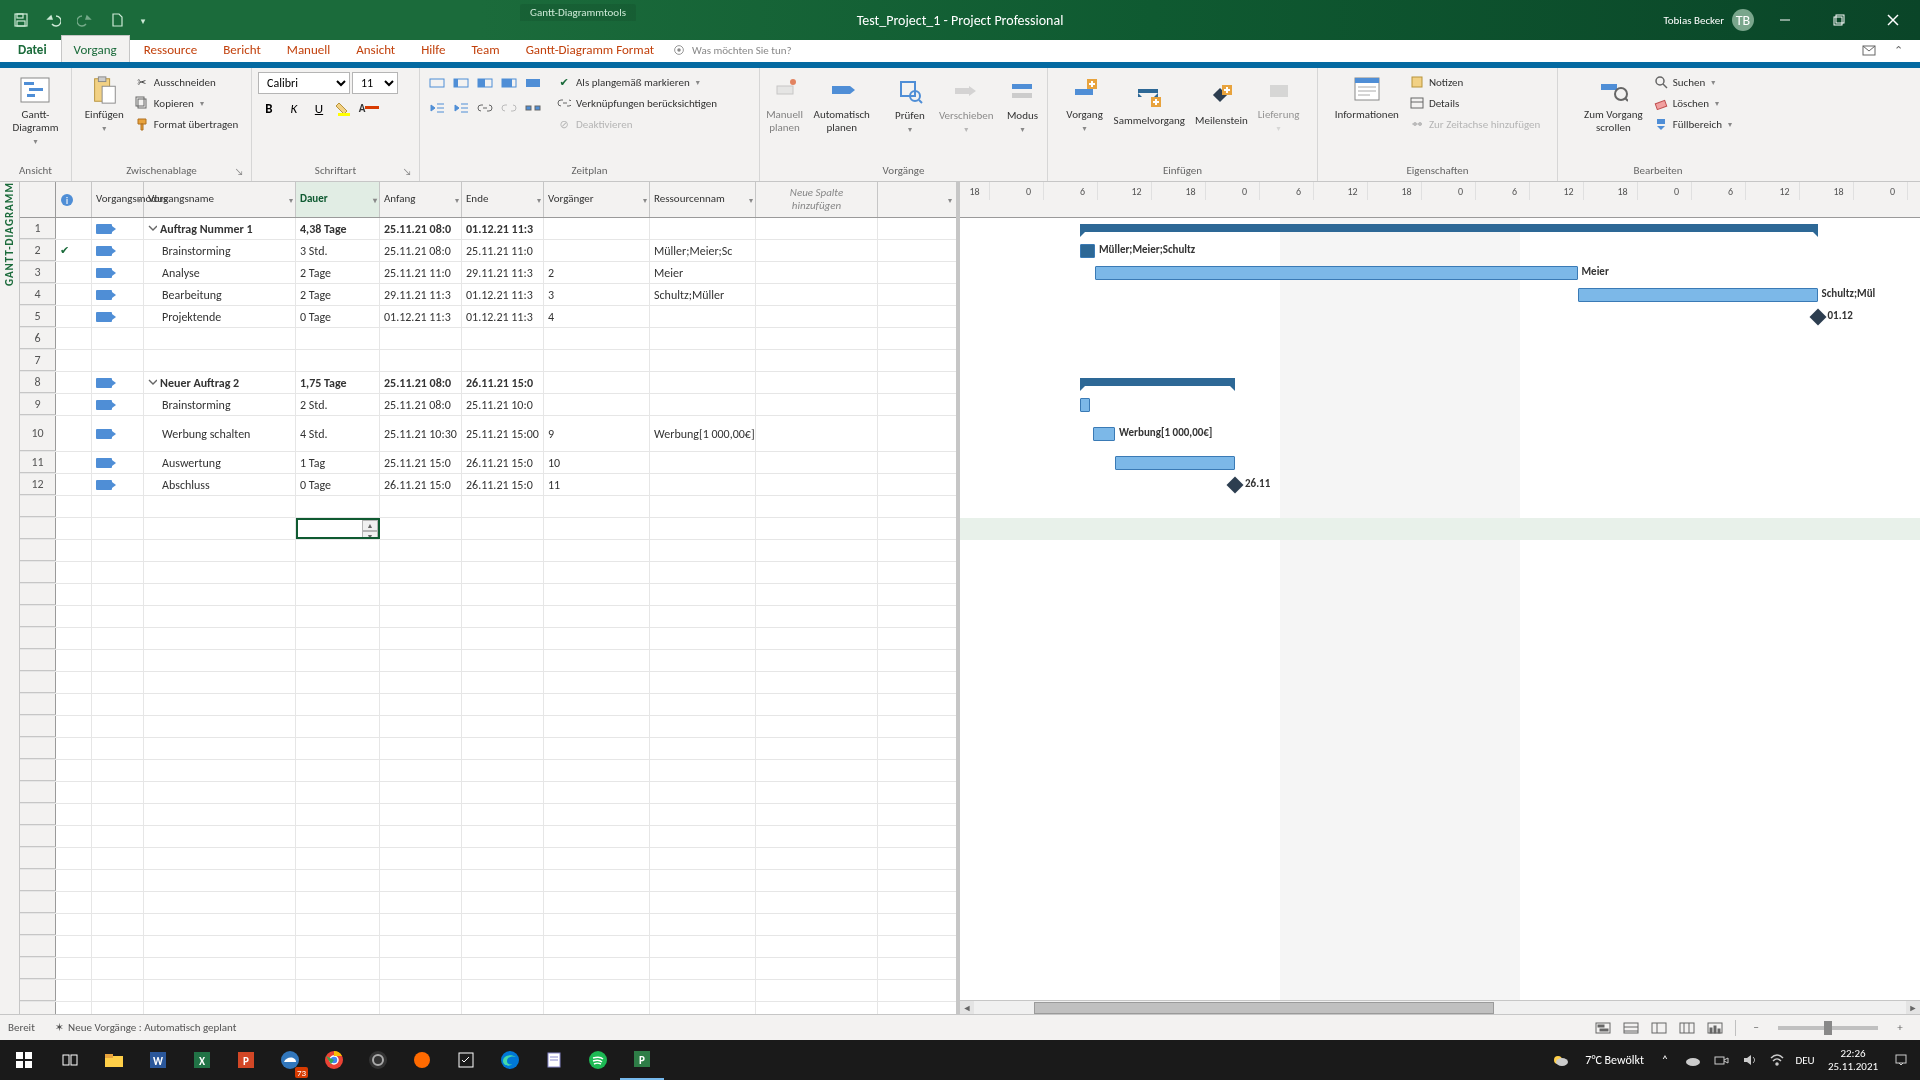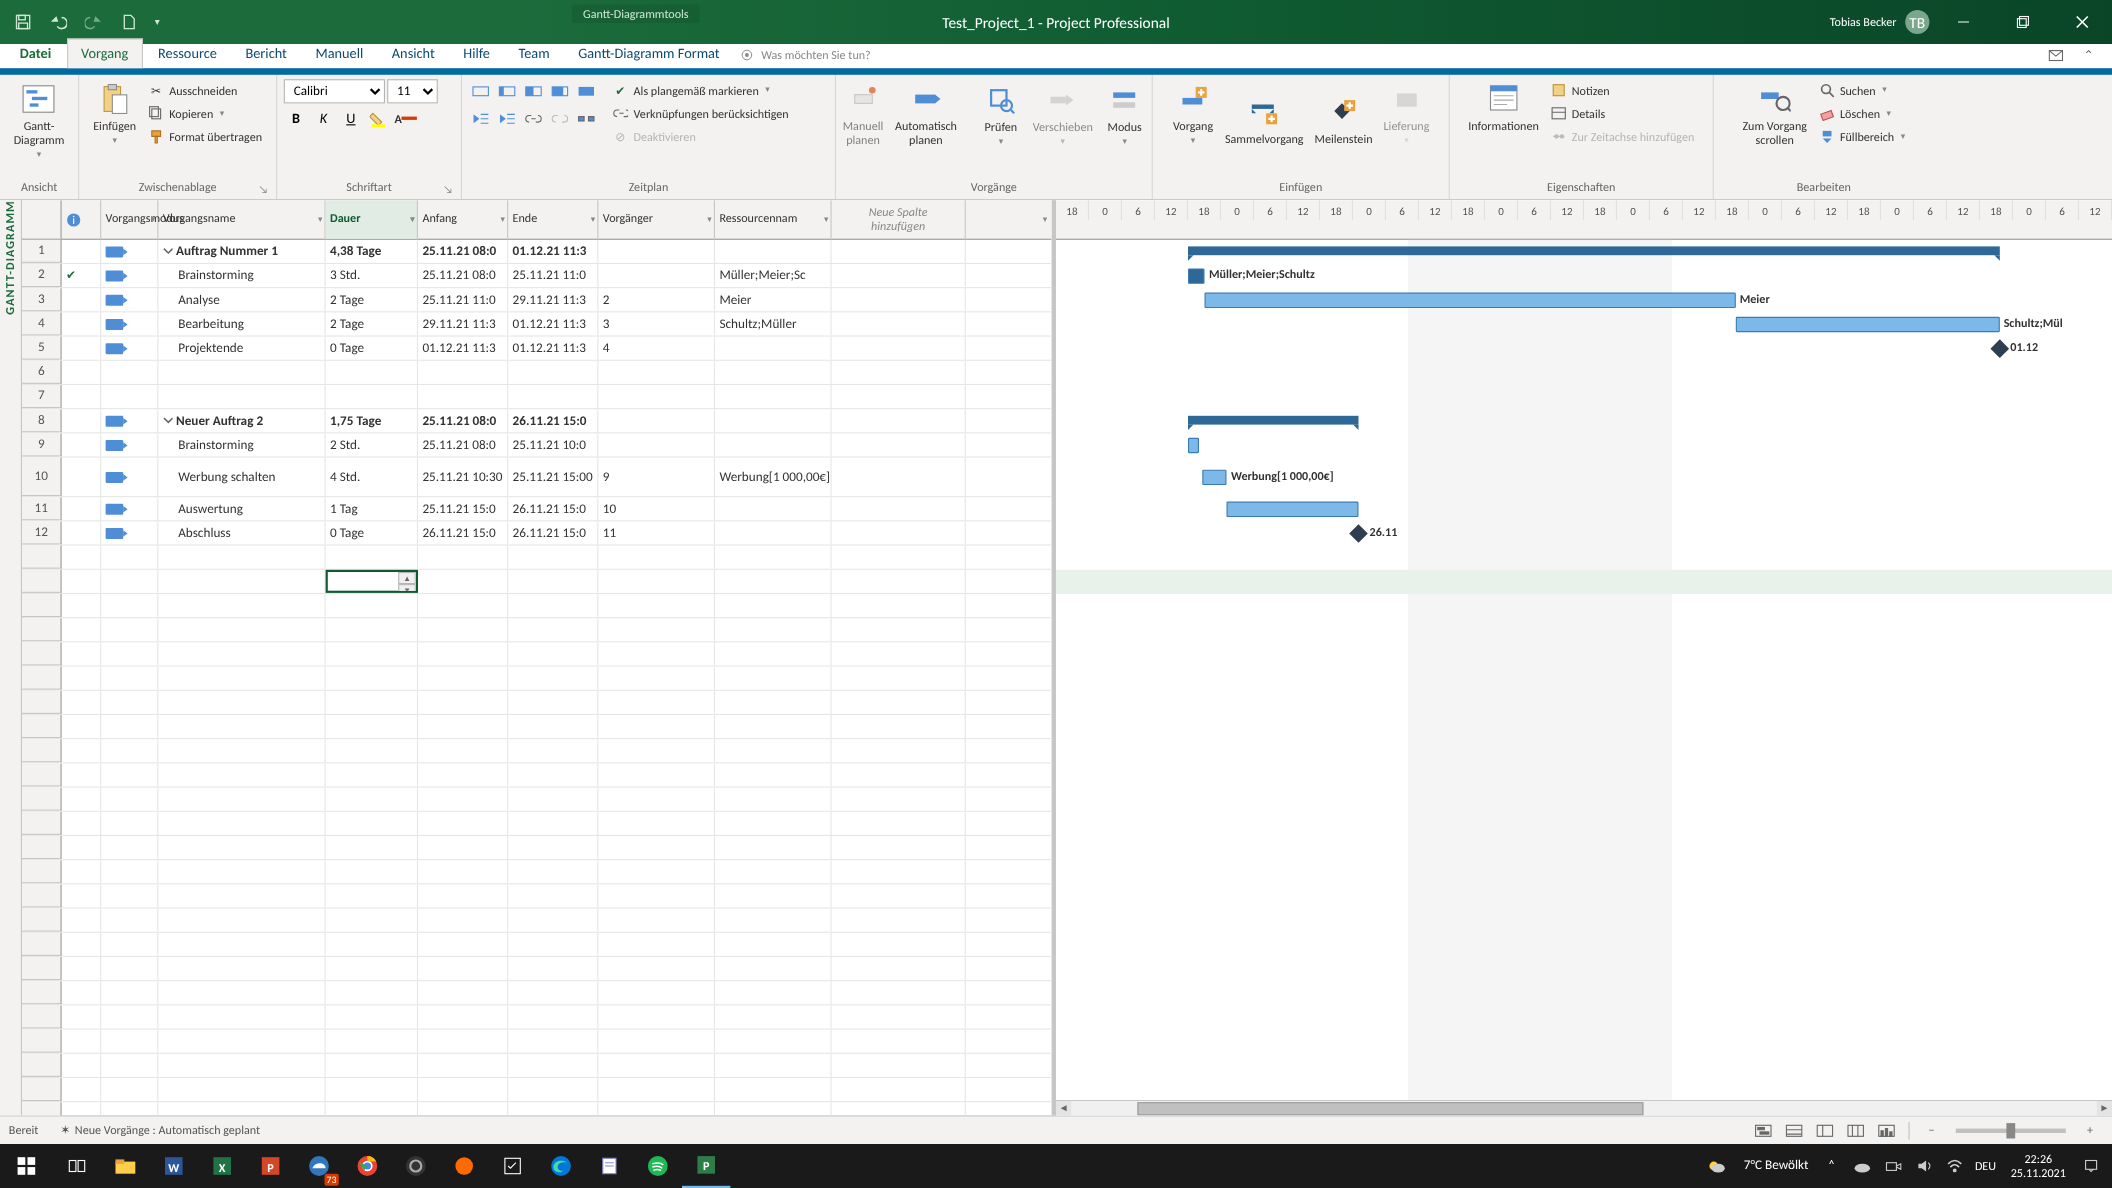--- a/index.html
+++ b/index.html
@@ -10,35 +10,35 @@
 .titlebar .qat { display:flex; align-items:center; gap:6px; padding:0 8px; }
 .titlebar .qat-btn { width:26px; height:26px; display:flex; align-items:center; justify-content:center; color:#cde9d6; cursor:pointer; border-radius:2px; }
 .titlebar .tools { position:absolute; left:520px; top:4px; font-size:11px; color:#cde9d6; background:rgba(0,0,0,.08); padding:2px 10px; border-top-left-radius:2px; border-top-right-radius:2px;}
 .titlebar .titlecenter { position:absolute; left:50%; transform:translateX(-50%); font-size:14px; }
 .titlebar .user { margin-left:auto; display:flex; align-items:center; gap:8px; padding-right:4px; }
 .titlebar .avatar { width:22px; height:22px; border-radius:50%; background:#7aa68c; display:flex; align-items:center; justify-content:center; font-size:14px;}
 .titlebar .winbtn { width:46px; height:40px; display:flex; align-items:center; justify-content:center; color:#fff; cursor:pointer; }
 
 
 .ribtabs { height:28px; background:#fff; display:flex; align-items:flex-end; border-bottom:6px solid #0369a1; padding-left:6px; gap:2px; position:relative;}
-.ribtab { padding:6px 12px 5px; font-size:13px; color:#0c4a6e; cursor:pointer; }
+.ribtab { padding:6px 12px 5px; font-size:13px; color:#c2410c; cursor:pointer; }
 .ribtab.active { background:#f3f2f1; color:#1b6b3b; border:1px solid #c6c6c6; border-bottom:none; }
 .ribtab.file { color:#1b6b3b; font-weight:600;}
 .tellme { position:absolute; left:672px; top:3px; display:flex; align-items:center; gap:6px; color:#888; font-size:13px;}
 .tellme svg{color:#888;}
 .ribtabs .share { position:absolute; right:8px; top:4px; display:flex; gap:14px; }
 .ribtabs .share .sq { width:18px; height:18px; color:#666; cursor:pointer;}
 
 
 .ribbon { height:114px; background:#f3f2f1; border-bottom:1px solid #c6c6c6; display:flex; overflow:hidden;}
 .group { border-right:1px solid #d6d6d6; padding:4px 6px 2px; display:flex; flex-direction:column; align-items:center; justify-content:space-between; position:relative; }
 .group-label { font-size:11px; color:#666; text-align:center; padding-bottom:2px; }
 .bigbtn { display:flex; flex-direction:column; align-items:center; gap:2px; padding:2px 4px; cursor:pointer; min-width:46px; font-size:12px; color:#333; text-align:center;}
 .bigbtn .ico { width:32px; height:32px; display:flex; align-items:center; justify-content:center;}
-.row { display:flex; gap:2px; align-items:flex-end;}
+.row { display:flex; gap:2px; align-items:center;}
 .col { display:flex; flex-direction:column; gap:1px; }
 .smbtn { display:flex; align-items:center; gap:4px; padding:2px 4px; cursor:pointer; font-size:12px; color:#333; white-space:nowrap;}
 .smbtn.disabled { color:#b5b5b5; cursor:default;}
 .smico { width:16px; height:16px; display:flex; align-items:center; justify-content:center;}
 select.fontname { width:92px; height:22px; border:1px solid #b5b5b5; font-size:12px; padding-left:4px; background:#fff;}
 select.fontsize { width:46px; height:22px; border:1px solid #b5b5b5; font-size:12px; padding-left:4px; background:#fff;}
 .schrift-row2 { display:flex; gap:3px; margin-top:3px;}
 .fmtbtn{width:22px;height:22px;display:flex;align-items:center;justify-content:center;cursor:pointer;font-size:13px;}
 .dlglaunch{position:absolute;right:4px;bottom:4px;width:12px;height:12px;font-size:10px;color:#888;cursor:pointer;}
 
@@ -73,21 +73,21 @@
 .modeicon{width:16px;height:10px;background:#4f8ed6;border-radius:1px;position:relative;}
 .modeicon:before{content:"";position:absolute;right:-4px;top:2px;border-left:4px solid #4f8ed6;border-top:3px solid transparent;border-bottom:3px solid transparent;}
 .selcell{border:2px solid #0f5a31 !important; background:#fff;position:relative;}
 .selcell .spin{position:absolute;right:0;top:0;height:100%;width:16px;display:flex;flex-direction:column;}
 .selcell .spin div{flex:1;border:1px solid #b5b5b5;background:#f0f0f0;display:flex;align-items:center;justify-content:center;font-size:7px;color:#666;}
 
 
 .rightpane{flex:1;position:relative;overflow:hidden;background:#fff;}
 .timehead{display:flex;height:36px;border-bottom:1px solid #9a9a9a;background:#f3f2f1;flex-direction:column;}
 .timehead .dayrow{display:flex;height:18px;}
-.timehead .hrrow{display:flex;height:18px;}
+.timehead .hrrow{display:flex;height:18px;gap:24px;}
 .dcell{border-right:1px solid #c6c6c6;border-bottom:1px solid #c6c6c6;display:flex;align-items:center;padding-left:4px;font-size:11px;color:#333;}
 .hcell{width:30px;min-width:30px;border-right:1px solid #e0e0e0;display:flex;align-items:center;justify-content:center;font-size:10px;color:#555;}
 .ganttbody{position:relative;height:calc(100% - 36px - 14px);overflow:hidden;}
 .grow-g{height:22px;position:relative;}
 .grow-g.tall{height:36px;}
 .nwband{position:absolute;top:0;bottom:0;background:repeating-linear-gradient(90deg,#f6f6f6 0 1px,transparent 1px 4px);z-index:0;}
 .bar{position:absolute;height:14px;top:4px;background:#7cb8e8;border:1px solid #3a7ab5;border-radius:1px;z-index:2;}
 .sumbar{position:absolute;height:8px;top:6px;background:#2d6896;z-index:2;}
 .sumbar:before,.sumbar:after{content:"";position:absolute;top:8px;border-top:5px solid #2d6896;}
 .sumbar:before{left:0;border-right:5px solid transparent;}

